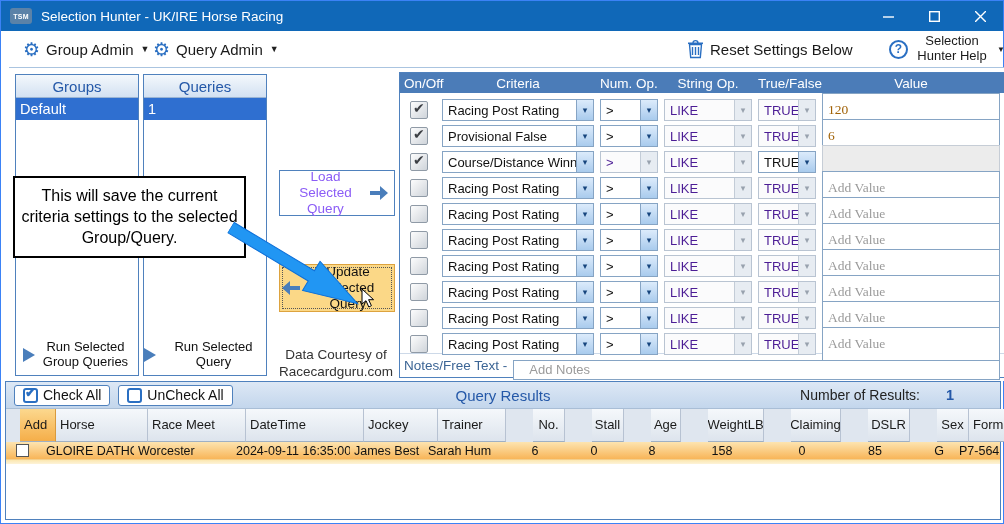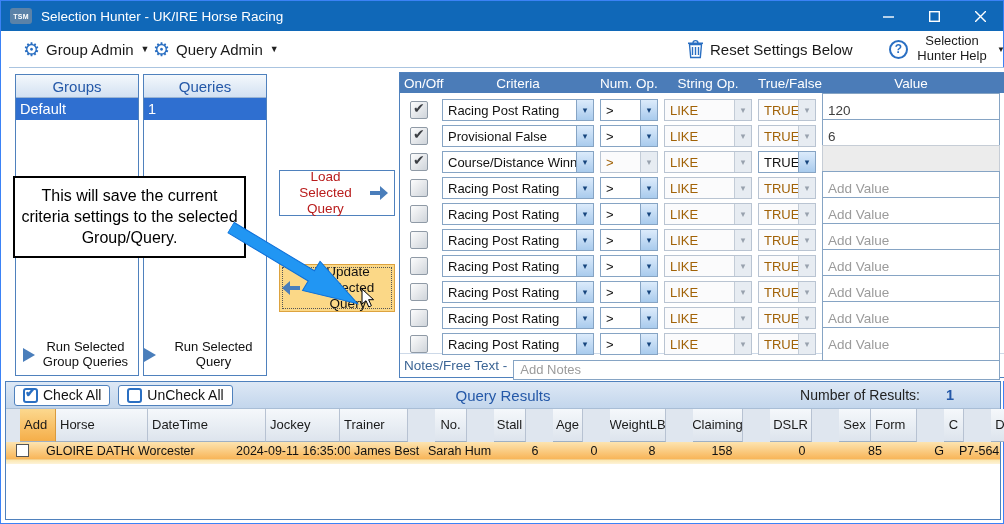--- a/index.html
+++ b/index.html
@@ -53,21 +53,21 @@
   .midbox { position:absolute; left:270px; width:116px; border:1px solid #4f81bd;
     background:#fff; }
   .backtest-label { text-align:center; font-size:14px; color:#111; margin-top:7px; }
   .toggle { width:78px; height:26px; margin:8px auto 0; border:1px solid #93a9c6;
     border-radius:4px; background:linear-gradient(#e6edf6,#c8d6e8); display:flex; }
   .knob { width:37px; height:24px; border-radius:3px;
     background:linear-gradient(#efefef,#9f9f9f); border-right:1px solid #8a8a8a; }
   .toggle-state { flex:1; display:flex; align-items:center; justify-content:center;
     font-size:13.5px; font-weight:bold; color:#17457e; }
   .btn-load { display:flex; align-items:center; justify-content:center; gap:4px;
-    font-size:13.5px; color:#b91c1c; text-align:center; line-height:1.2; cursor:default; }
+    font-size:13.5px; color:#8b5cf6; text-align:center; line-height:1.2; cursor:default; }
   .btn-update { background:#fbd887; border:1px solid #dda33f; outline:1px dotted #555;
     outline-offset:-4px; display:flex; align-items:center; justify-content:center;
     gap:3px; font-size:13.5px; color:#111; text-align:center; line-height:1.2;
     cursor:default; }
   .courtesy { position:absolute; left:264px; top:279px; width:126px;
     text-align:center; font-size:13.5px; color:#333; line-height:1.25; }
 
   
   .criteria-panel { left:390px; top:4px; width:608px; height:306px; }
   .cgrid-head { height:20px; background:#4b7cb8; color:#fff; font-size:13.5px;
@@ -83,31 +83,31 @@
     background:linear-gradient(135deg,#fdfdfd,#cfd4da); position:relative; }
   .cbx .tick { position:absolute; left:2px; top:-2px; font-size:14px; color:#3c3f44; }
   .sel { height:22px; border:1px solid #86a4c4; background:#fff; display:flex;
     align-items:center; overflow:hidden; }
   .sel-t { flex:1; font-size:13px; color:#111; padding-left:5px; white-space:nowrap;
     overflow:hidden; }
   .sel-b { width:17px; align-self:stretch; border-left:1px solid #86a4c4;
     background:linear-gradient(#dcebfb,#a9cbed); color:#17457e; font-size:9px;
     display:flex; align-items:center; justify-content:center; }
   .sel-dis { border-color:#b9c4d2; background:#fbfbfc; }
-  .sel-dis .sel-t { color:#a16207; }
+  .sel-dis .sel-t { color:#4c1d95; }
   .sel-dis .sel-b { border-left-color:#c3ccd7; background:#e7ecf2; color:#98a2ae; }
   .vinput { height:34px; border:1px solid #86a4c4; font-size:13.5px; padding:0 5px;
-    font-family:Liberation Sans, sans-serif; color:#404040; width:100%; }
+    font-family:Liberation Serif, serif; color:#a16207; width:100%; }
   .vinput::placeholder { color:#9b9b9b; }
   .vdisabled { background:#ececec; border-color:#c6cdd6; }
   .notes-row { height:24px; display:flex; align-items:center; padding:0 6px 0 4px;
     gap:6px; border-top:1px solid #cdd9e8; }
   .notes-label { font-size:13.5px; color:#3c6595; white-space:nowrap; }
   .notes-input { flex:1; height:20px; border:1px solid #86a4c4; font-size:13px;
-    padding:0 6px; font-family:"Liberation Sans", sans-serif;margin-top:8px; }
+    padding:0 15px; font-family:"Liberation Sans", sans-serif;margin-top:8px; }
   .notes-input::placeholder { color:#9b9b9b; }
 
   
   .tooltip { position:absolute; left:4px; top:108px; width:233px; background:#fff;
     border:2px solid #000; padding:8px 4px; text-align:center; font-size:16px;
     color:#000; line-height:1.3; z-index:5; }
   .big-arrow { position:absolute; left:231px; top:144px; transform:rotate(31deg);
     transform-origin:0 0; z-index:6; }
   .cursor-icon { position:absolute; left:352px; top:221px; z-index:7; }
 
@@ -224,20 +224,21 @@
       </svg>
     </div>
 
     <div class="midbox btn-update" style="top:196px; height:48px">
       <svg width="19" height="16">
         <polygon points="19,6 9,6 9,1 1,8 9,15 9,10 19,10" fill="#4a7ebb"></polygon>
       </svg>
       <span style="width:90px">Update Selected Query</span>
     </div>
 
+    <div class="courtesy">Data Courtesy of Racecardguru.com</div>
 
     <div class="panel criteria-panel">
       <div class="cgrid-head">
         <div class="h h-first">On/Off</div>
         <div class="h">Criteria</div>
         <div class="h">Num. Op.</div>
         <div class="h">String Op.</div>
         <div class="h">True/False</div>
         <div class="h">Value</div>
       </div>
@@ -498,20 +499,21 @@
         <span>UnCheck All</span>
       </div>
       <div class="res-count-wrap">
         <span>Number of Results:</span>
         <span class="res-count">1</span>
       </div>
     </div>
     <div class="rhead">
         <div class="rh rh-add" style="width: 36px;">Add</div>
         <div class="rh" style="width: 92px;">Horse</div>
+        <div class="rh" style="width: 98px;">Race Meet</div>
         <div class="rh" style="width: 118px;">DateTime</div>
         <div class="rh" style="width: 74px;">Jockey</div>
         <div class="rh" style="width: 68px;">Trainer</div>
         <div class="rh ctr" style="width: 32px;">No.</div>
         <div class="rh ctr" style="width: 32px;">Stall</div>
         <div class="rh ctr" style="width: 30px;">Age</div>
         <div class="rh ctr" style="width: 56px;">WeightLB</div>
         <div class="rh ctr" style="width: 50px;">Claiming</div>
         <div class="rh ctr" style="width: 42px;">DSLR</div>
         <div class="rh ctr" style="width: 32px;">Sex</div>

